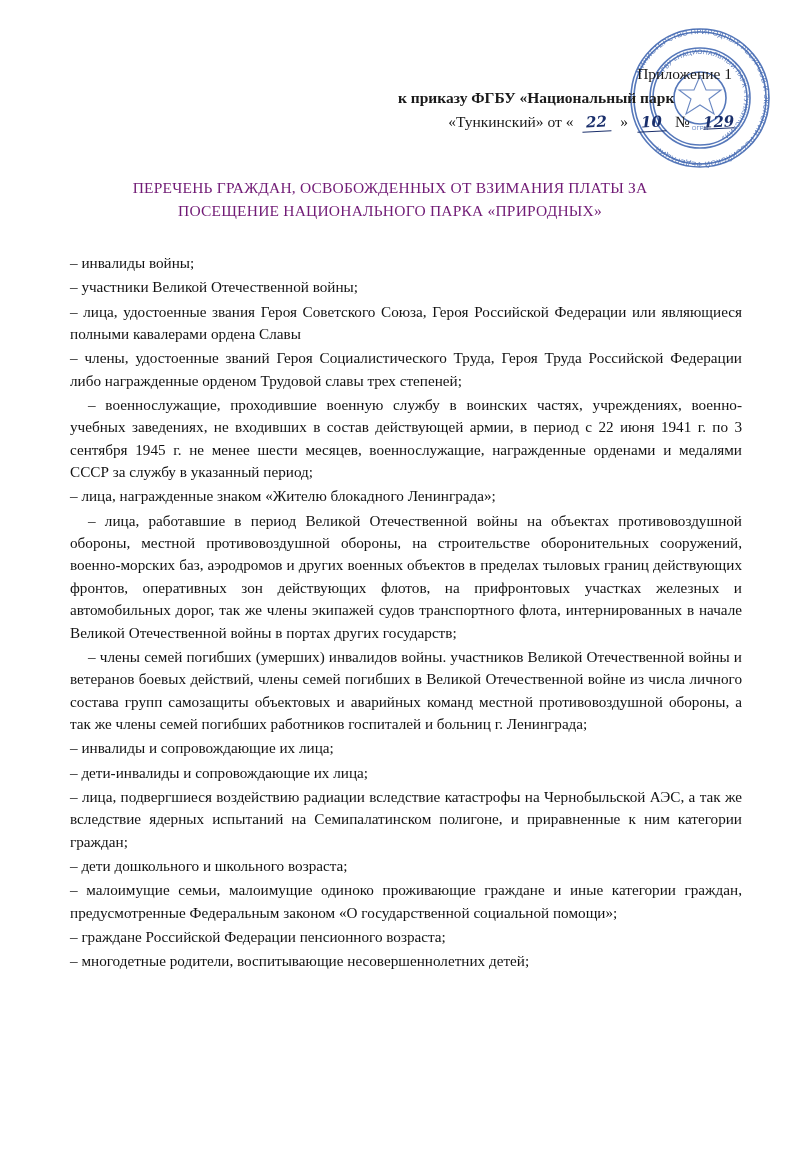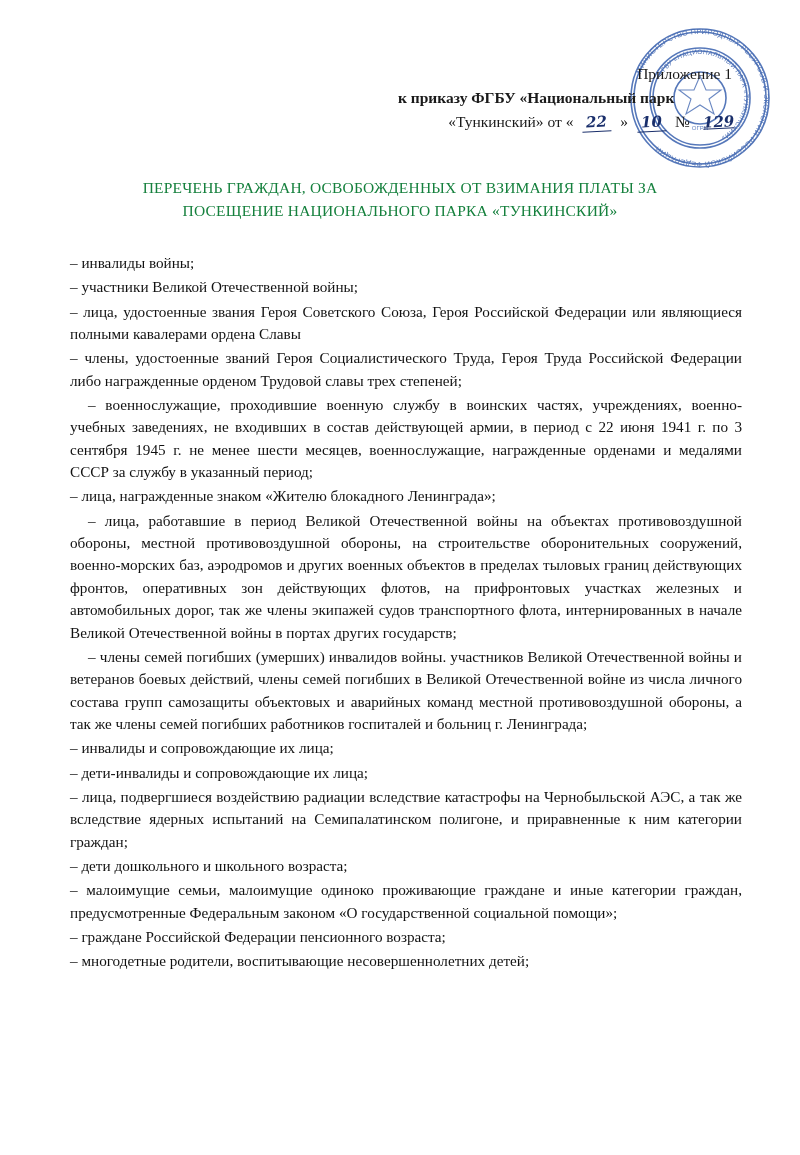--- a/index.html
+++ b/index.html
@@ -72,27 +72,27 @@
     width: 160px;
     height: 160px;
     pointer-events: none;
     opacity: 0.88;
   }
 
   
   .doc-title {
     position: absolute;
     top: 176px;
-    left: 105px;
+    left: 95px;
     width: 590px;
     text-align: center;
     font-size: 15.5px;
     line-height: 1.5;
     letter-spacing: 0.2px;
-    color: #15803d;
+    color: #701a75;
   }
 
   
   .body-list {
     position: absolute;
     top: 252px;
     left: 70px;
     width: 672px;
     font-size: 15.2px;
     line-height: 1.47;
@@ -150,21 +150,21 @@
       <span class="hand">22</span>
       <span>»</span>
       <span class="hand">10</span>
       <span>№</span>
       <span class="hand num">129</span>
     </div>
   </div>
 
   <div class="doc-title">
     <div>ПЕРЕЧЕНЬ ГРАЖДАН, ОСВОБОЖДЕННЫХ ОТ ВЗИМАНИЯ ПЛАТЫ ЗА</div>
-    <div>ПОСЕЩЕНИЕ НАЦИОНАЛЬНОГО ПАРКА «ТУНКИНСКИЙ»</div>
+    <div>ПОСЕЩЕНИЕ НАЦИОНАЛЬНОГО ПАРКА «ПРИРОДНЫХ»</div>
   </div>
 
   <div class="body-list">
     <div class="item">– инвалиды войны;</div>
     <div class="item">– участники Великой Отечественной войны;</div>
     <div class="item">– лица, удостоенные звания Героя Советского Союза, Героя Российской Федерации или являющиеся полными кавалерами ордена Славы</div>
     <div class="item">– члены, удостоенные званий Героя Социалистического Труда, Героя Труда Российской Федерации либо награжденные орденом Трудовой славы трех степеней;</div>
     <div class="item ind">– военнослужащие, проходившие военную службу в воинских частях, учреждениях, военно-учебных заведениях, не входивших в состав действующей армии, в период с 22 июня 1941 г. по 3 сентября 1945 г. не менее шести месяцев, военнослужащие, награжденные орденами и медалями СССР за службу в указанный период;</div>
     <div class="item">– лица, награжденные знаком «Жителю блокадного Ленинграда»;</div>
     <div class="item ind">– лица, работавшие в период Великой Отечественной войны на объектах противовоздушной обороны, местной противовоздушной обороны, на строительстве оборонительных сооружений, военно-морских баз, аэродромов и других военных объектов в пределах тыловых границ действующих фронтов, оперативных зон действующих флотов, на прифронтовых участках железных и автомобильных дорог, так же члены экипажей судов транспортного флота, интернированных в начале Великой Отечественной войны в портах других государств;</div>

